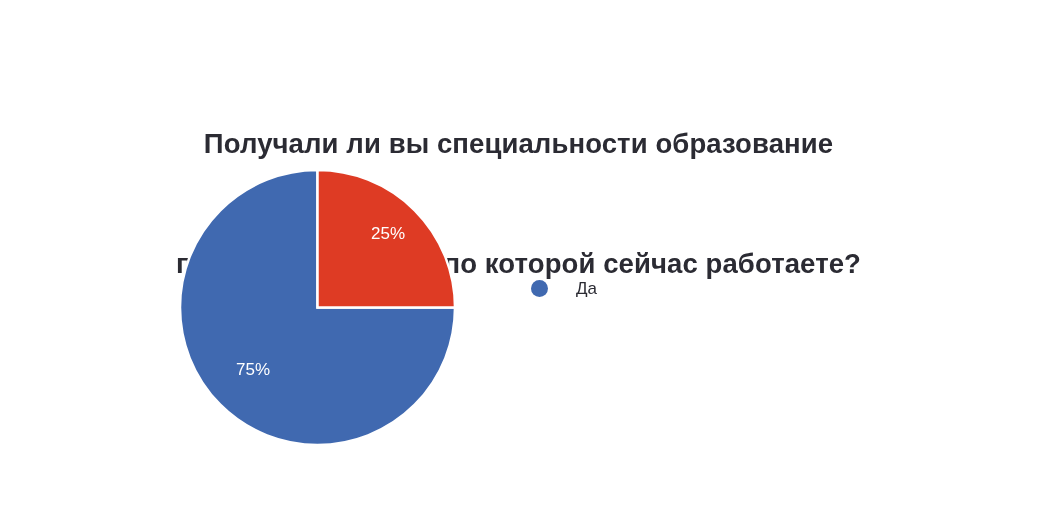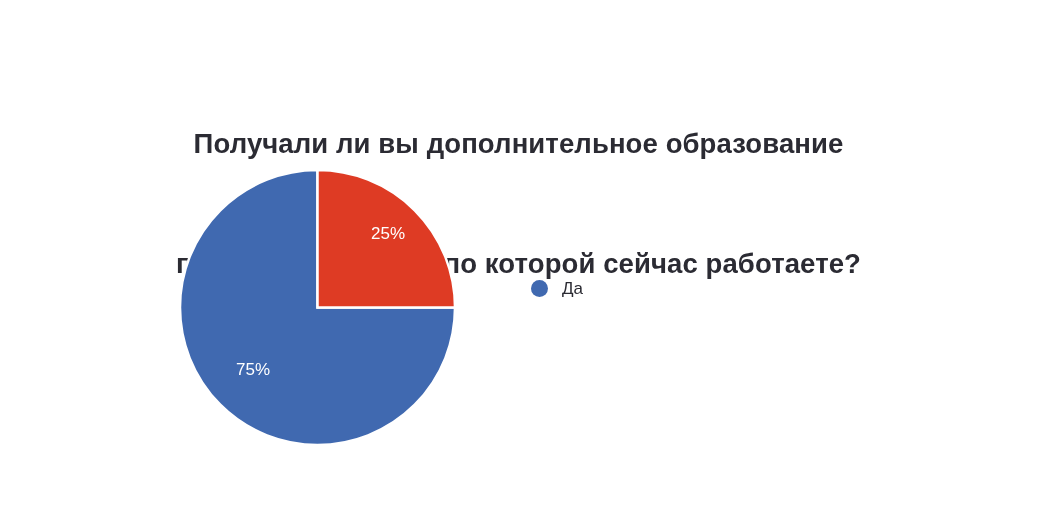--- a/index.html
+++ b/index.html
@@ -76,35 +76,35 @@
     align-items: center;
     height: 32px;
   }
   .legend-swatch {
     width: 17px;
     height: 17px;
     border-radius: 50%;
     flex: 0 0 auto;
   }
   .legend-label {
-    margin-left: 14px;
+    margin-left: 28px;
     font-size: 17px;
     color: #2b2b33;
     font-family: "Liberation Sans", "DejaVu Sans", sans-serif;
     line-height: 1;
     white-space: nowrap;
   }
 </style>
 </head>
 <body>
 
 <div id="chart-root">
 
   <div id="chart-title">
-    <span class="title-line">Получали ли вы дополнительное образование</span>
+    <span class="title-line">Получали ли вы специальности образование</span>
     <span class="title-line">по специальности, по которой сейчас работаете?</span>
   </div>
 
   <div id="pie-wrap">
     <svg id="pie-svg" viewBox="0 0 275 275">
 
       <path id="slice-da" d="M 137.5 137.5 L 275 137.5 A 137.5 137.5 0 1 1 137.5 0 Z" fill="#4069b0" stroke="#ffffff" stroke-width="2.5"></path>
 
       <path id="slice-net" d="M 137.5 137.5 L 137.5 0 A 137.5 137.5 0 0 1 275 137.5 Z" fill="#de3b24" stroke="#ffffff" stroke-width="2.5"></path>
 

